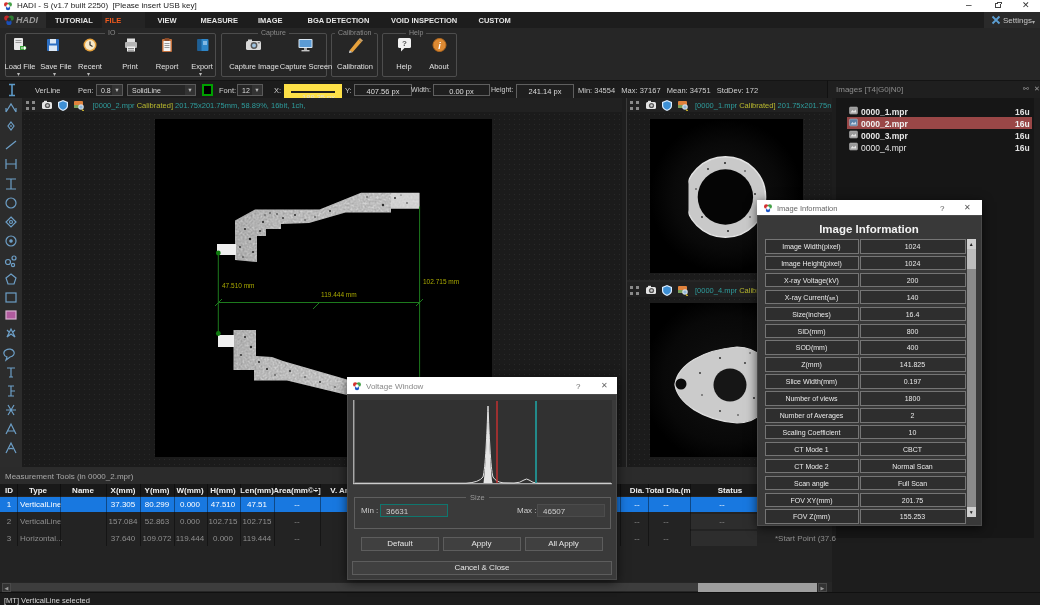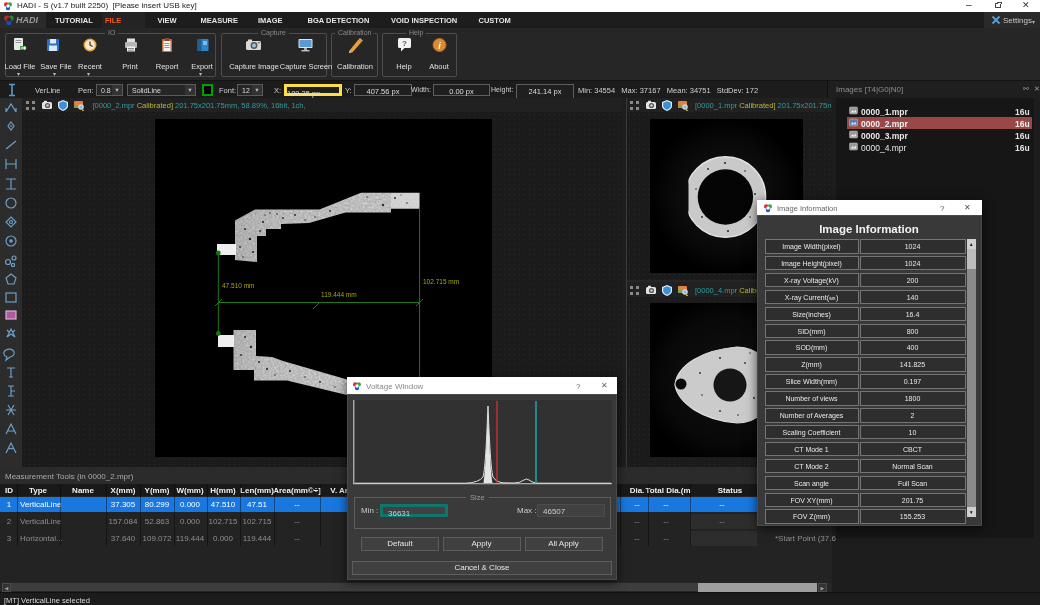--- a/index.html
+++ b/index.html
@@ -159,21 +159,21 @@
   <div class="a txt" style="left:78px;top:5px;font-size:7.5px;color:#d0d0d0">Pen:</div>
   <div class="a" style="left:96px;top:2.5px;width:27px;height:12px;background:#262626;border:1px solid #5a5a5a;font-size:7px;color:#ddd;padding:2px 0 0 4px">0.8</div>
   <div class="a" style="left:112px;top:3.5px;width:10px;height:10px;background:#333;color:#bbb;font-size:5.5px;text-align:center;line-height:10px">▼</div>
   <div class="a" style="left:127px;top:2.5px;width:69px;height:12px;background:#262626;border:1px solid #5a5a5a;font-size:7px;color:#ddd;padding:2px 0 0 4px">SolidLine</div>
   <div class="a" style="left:185px;top:3.5px;width:10px;height:10px;background:#333;color:#bbb;font-size:5.5px;text-align:center;line-height:10px">▼</div>
   <div class="a" style="left:202px;top:2.5px;width:11px;height:12px;background:#000;border:2px solid #00a000"></div>
   <div class="a txt" style="left:219px;top:5px;font-size:7.5px;color:#d0d0d0">Font:</div>
   <div class="a" style="left:237px;top:2.5px;width:26px;height:12px;background:#262626;border:1px solid #5a5a5a;font-size:7px;color:#ddd;padding:2px 0 0 4px">12</div>
   <div class="a" style="left:252px;top:3.5px;width:10px;height:10px;background:#333;color:#bbb;font-size:5.5px;text-align:center;line-height:10px">▼</div>
   <div class="a txt" style="left:274px;top:5px;font-size:7.5px;color:#d0d0d0">X:</div>
-  <div class="a txt" style="left:284px;top:2.5px;width:58px;height:12px;background:#1f1f1f;border:3px solid #fde047;font-size:7.5px;color:#ddd;text-align:left;padding-top:2px">189.35 px</div>
+  <div class="a txt" style="left:284px;top:2.5px;width:58px;height:12px;background:#1f1f1f;border:7px solid #fde047;font-size:7.5px;color:#ddd;text-align:right;padding-top:2px">189.35 px</div>
   <div class="a txt" style="left:345px;top:5px;font-size:7.5px;color:#d0d0d0">Y:</div>
   <div class="a txt" style="left:354px;top:2.5px;width:58px;height:12px;background:#1f1f1f;border:1px solid #5f5f5f;font-size:7.5px;color:#ddd;text-align:center;padding-top:2px">407.56 px</div>
   <div class="a txt" style="left:411px;top:5px;font-size:7px;color:#d0d0d0">Width:</div>
   <div class="a txt" style="left:433px;top:2.5px;width:57px;height:12px;background:#1f1f1f;border:1px solid #5f5f5f;font-size:7.5px;color:#ddd;text-align:center;padding-top:2px">0.00 px</div>
   <div class="a txt" style="left:491px;top:5px;font-size:7px;color:#d0d0d0">Height:</div>
   <div class="a txt" style="left:516px;top:2.5px;width:58px;height:16px;background:#1f1f1f;border:1px solid #5f5f5f;font-size:7.5px;color:#ddd;text-align:center;padding-top:2px">241.14 px</div>
   <div class="a txt" style="left:578px;top:5px;font-size:7.5px;color:#d0d0d0">Min: 34554&nbsp;&nbsp;&nbsp;Max: 37167&nbsp;&nbsp;&nbsp;Mean: 34751&nbsp;&nbsp;&nbsp;StdDev: 172</div>
 </div>
 <div class="a" style="left:827px;top:80px;width:213px;height:18px;background:#1f1f1f;border-top:1px solid #141414;border-left:1px solid #111">
   <div class="a txt" style="left:8px;top:4px;font-size:8px;color:#8d8d8d">Images [T4|G0|N0]</div>
@@ -620,21 +620,21 @@
         <path d="M0.8 0 L0.8 84 M0 83.8 L259 83.8" stroke="#cfcfcf" stroke-width="1.1" fill="none"></path>
         <path d="M2 83.2 L113 83.2 Q126 82.5 130 77 C132.5 68 133.8 35 135 6 C136.2 35 137.5 68 140 77 Q143 82 150 82.8 L161 83 Q167 83 171 80 Q173.5 78 176 80 Q179.5 83 185 83.2 L258 83.2" stroke="#dedede" stroke-width="1" fill="none"></path>
         <path d="M130.5 83 C133 68 134 30 135 8 C136 30 137 68 139.5 83 Z" fill="#e4e4e4"></path>
         <line x1="144" y1="1" x2="144" y2="83" stroke="#c03030" stroke-width="1.5"></line>
         <line x1="183" y1="1" x2="183" y2="83" stroke="#229595" stroke-width="1.8"></line>
       </svg>
     </div>
     <div class="a" style="left:7px;top:103px;width:257px;height:32px;border:1px solid #5f5f5f"></div>
     <div class="a txt" style="left:119px;top:99px;font-size:7.5px;color:#999;background:#3a3a3a;padding:0 4px">Size</div>
     <div class="a txt" style="left:14px;top:112px;font-size:8px;color:#ccc">Min :</div>
-    <div class="a" style="left:33px;top:109.5px;width:68px;height:13.5px;background:#414141;border:3px solid #0f766e;font-size:8px;color:#ccc;padding:2px 0 0 5px">36631</div>
+    <div class="a" style="left:33px;top:109.5px;width:68px;height:13.5px;background:#414141;border:1px solid #0f766e;font-size:8px;color:#ccc;padding:2px 0 0 5px">36631</div>
     <div class="a txt" style="left:170px;top:112px;font-size:8px;color:#ccc">Max :</div>
     <div class="a" style="left:190px;top:109.5px;width:68px;height:13.5px;background:#414141;border:1px solid #4c4c4c;font-size:8px;color:#ccc;padding:2px 0 0 5px">46507</div>
     <div class="btn" style="left:14px;top:142.5px;width:78px">Default</div>
     <div class="btn" style="left:95.5px;top:142.5px;width:78px">Apply</div>
     <div class="btn" style="left:177.5px;top:142.5px;width:78px">All Apply</div>
     <div class="btn" style="left:5px;top:167px;width:260px">Cancel &amp; Close</div>
   </div>
 </div>
 
 </body></html>

